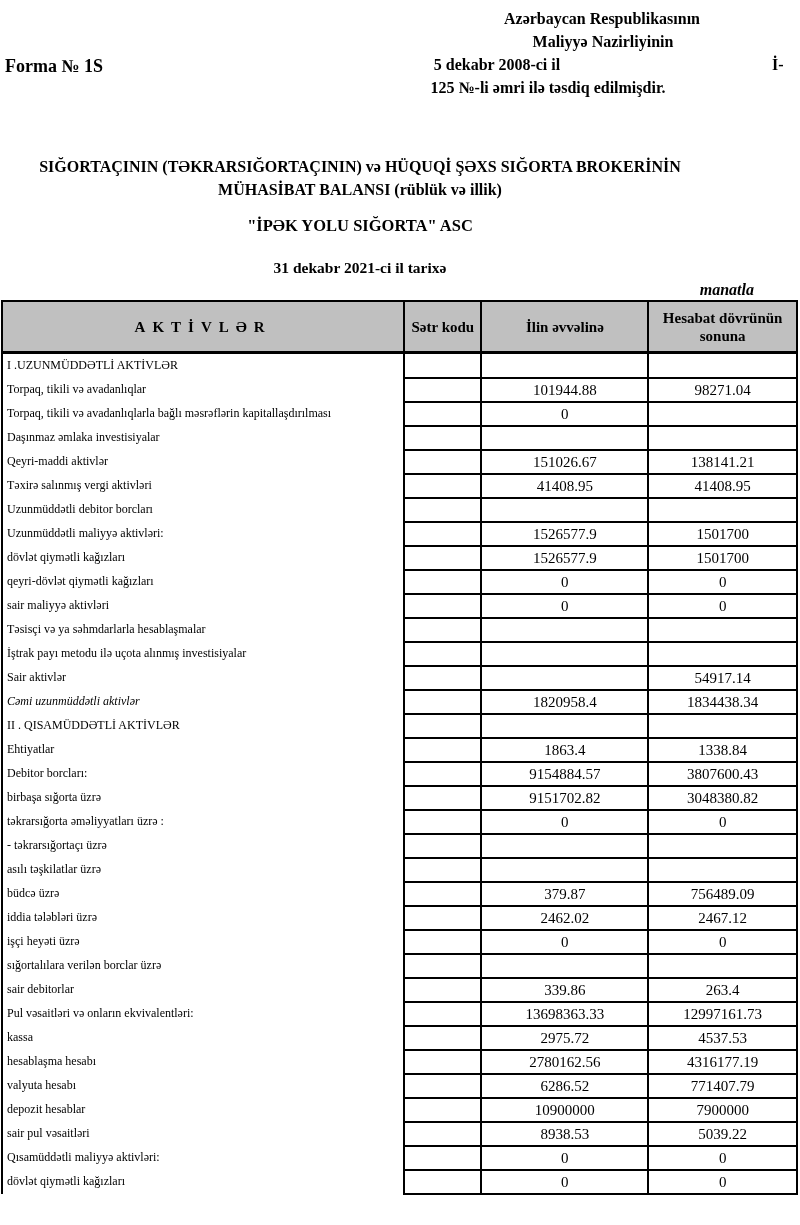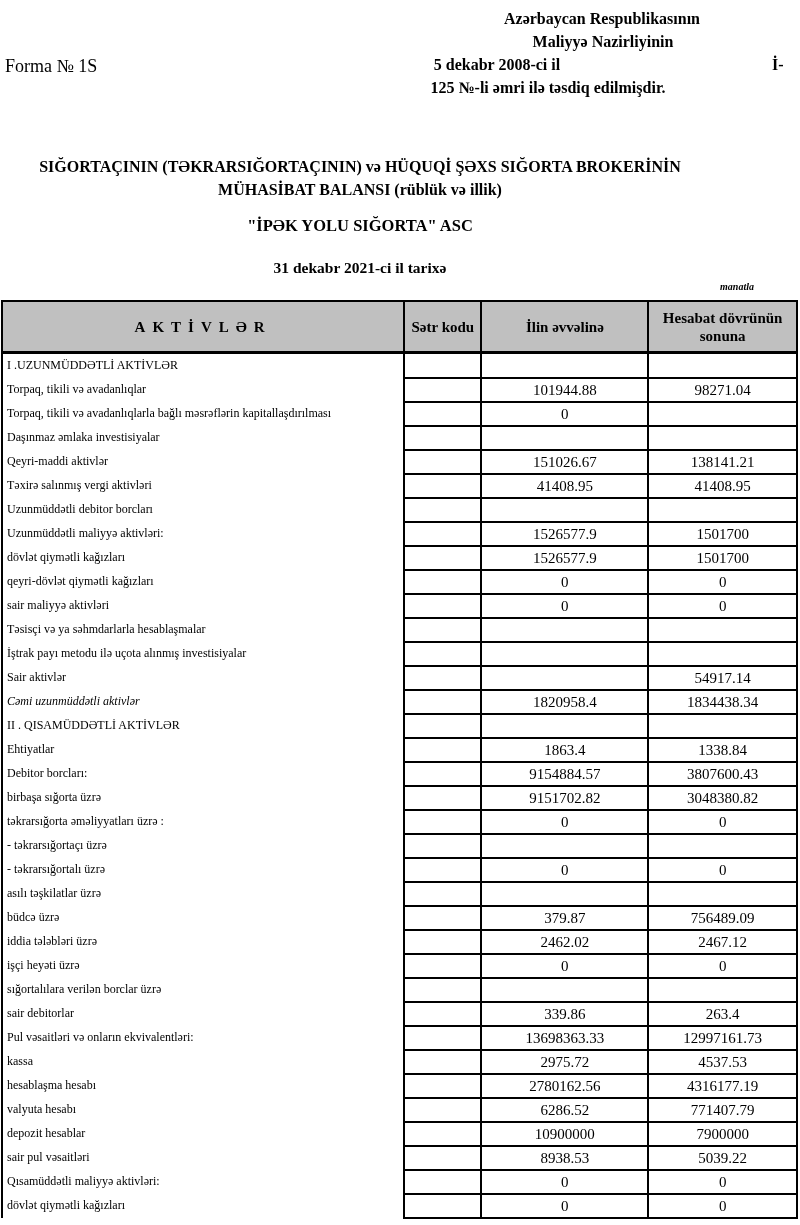--- a/index.html
+++ b/index.html
@@ -12,40 +12,40 @@
   }
   #page {
     position: relative;
     width: 800px; height: 1225px;
   }
   .abs { position: absolute; white-space: nowrap; text-align: right; }
   .centered { transform: translateX(-50%); }
 
   #form-number {
     left: 5px; top: 56px;
-    font-size: 18px; font-weight: normal;
+    font-size: 18px; font-weight: bold;
   }
   .approval-line { font-size: 16px; font-weight: bold; }
   #approval-1 { left: 602px; top: 10px; }
   #approval-2 { left: 603px; top: 33px; }
   #approval-3 { left: 497px; top: 56px; }
   #approval-right { left: 772px; top: 56px; font-size: 16px; font-weight: bold; }
   #approval-4 { left: 548px; top: 79px; }
 
   .title-line {
     position: absolute; left: 0; width: 720px;
     text-align: center; font-weight: bold;
   }
   #title-1 { top: 158px; font-size: 16px; }
   #title-2 { top: 181px; font-size: 16px; }
   #company  { top: 216px; font-size: 16.5px; }
   #report-date { top: 259px; font-size: 15.5px; }
   #currency-note {
     position: absolute; right: 46px; top: 281px;
-    font-size: 10px; font-weight: bold; font-style: italic;
+    font-size: 16px; font-weight: bold; font-style: italic;
   }
 
   #balance-table {
     position: absolute; left: 1px; top: 300px;
     width: 797px;
     border-collapse: collapse;
     table-layout: fixed;
   }
   #balance-table th, #balance-table td {
     border: 2px solid #000;
@@ -252,26 +252,20 @@
           <td class="val">0</td>
           <td class="val">0</td>
         </tr>
         <tr class="sub">
           <td class="label">- təkrarsığortaçı üzrə</td>
           <td class="code"></td>
           <td class="val"></td>
           <td class="val"></td>
         </tr>
         <tr class="sub">
-          <td class="label">- təkrarsığortalı üzrə</td>
-          <td class="code"></td>
-          <td class="val">0</td>
-          <td class="val">0</td>
-        </tr>
-        <tr class="sub">
           <td class="label">asılı təşkilatlar üzrə</td>
           <td class="code"></td>
           <td class="val"></td>
           <td class="val"></td>
         </tr>
         <tr class="sub">
           <td class="label">büdcə üzrə</td>
           <td class="code"></td>
           <td class="val">379.87</td>
           <td class="val">756489.09</td>

